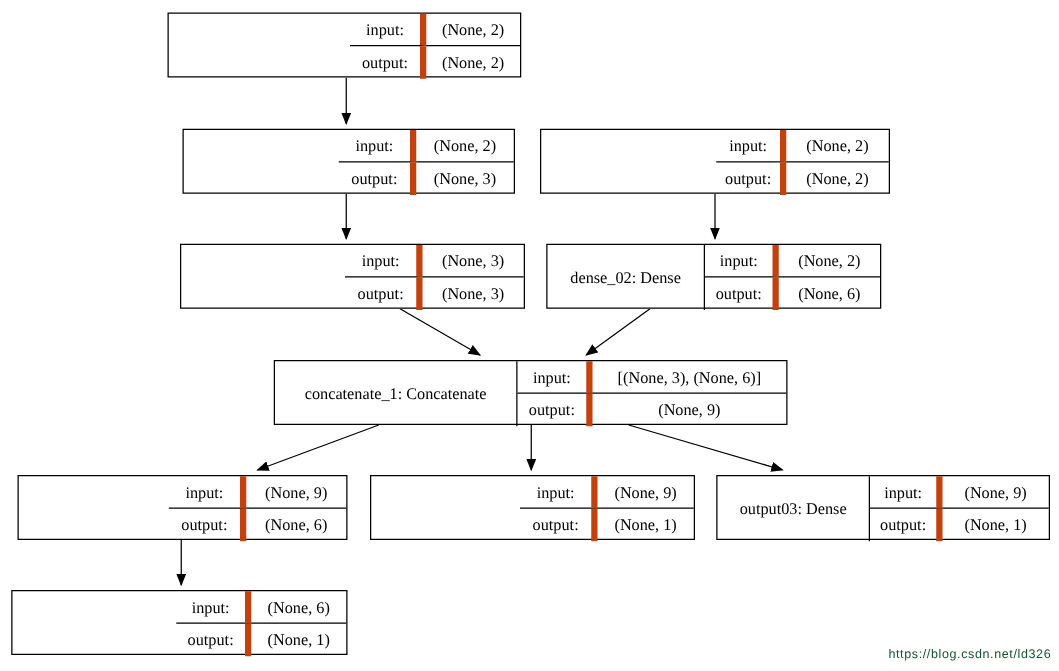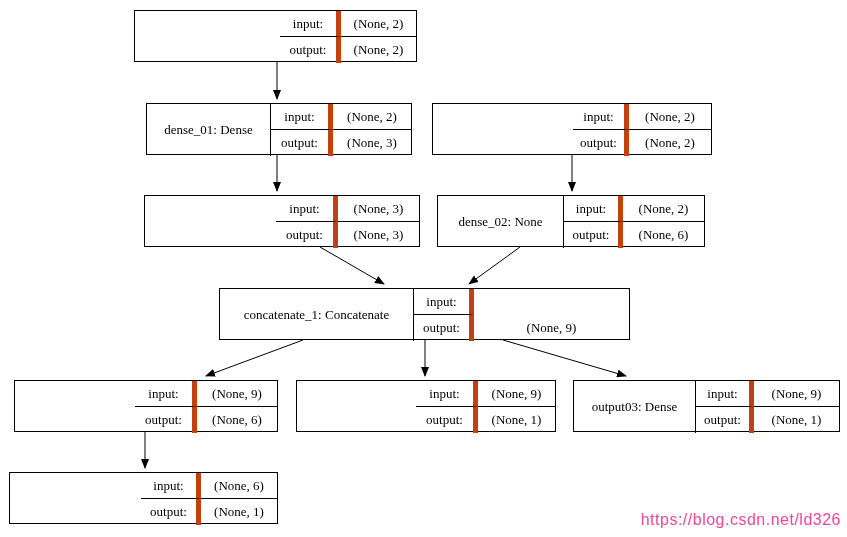--- a/index.html
+++ b/index.html
@@ -53,22 +53,22 @@
     border-right: 5px solid #c2410c;
   }
   .cell.row1 {
     border-bottom: 1px solid #000000;
   }
   .watermark {
     position: absolute;
     right: 6px;
     bottom: 8px;
     font-family: "Liberation Sans", sans-serif;
-    font-size: 16px;
-    color: #ec4899;
+    font-size: 10px;
+    color: #14532d;
     letter-spacing: 0.5px;
     user-select: none;
     margin-left: 36px;
   }
 </style>
 </head>
 <body>
 
 <div id="canvas">
 
@@ -90,21 +90,20 @@
   </svg>
 
   <div class="node" style="left:134px; top:10px; width:283px; grid-template-columns:145px 61px 1fr;">
     <div class="cell key row1" style="grid-row:1; grid-column:2;">input:</div>
     <div class="cell row1" style="grid-row:1; grid-column:3;">(None, 2)</div>
     <div class="cell key" style="grid-row:2; grid-column:2;">output:</div>
     <div class="cell" style="grid-row:2; grid-column:3;">(None, 2)</div>
   </div>
 
   <div class="node" style="left:146px; top:103px; width:266px; grid-template-columns:124px 62px 1fr;">
-    <div class="cell label">dense_01: Dense</div>
     <div class="cell key row1" style="grid-row:1; grid-column:2;">input:</div>
     <div class="cell row1" style="grid-row:1; grid-column:3;">(None, 2)</div>
     <div class="cell key" style="grid-row:2; grid-column:2;">output:</div>
     <div class="cell" style="grid-row:2; grid-column:3;">(None, 3)</div>
   </div>
 
   <div class="node" style="left:432px; top:103px; width:280px; grid-template-columns:140px 56px 1fr;">
     <div class="cell key row1" style="grid-row:1; grid-column:2;">input:</div>
     <div class="cell row1" style="grid-row:1; grid-column:3;">(None, 2)</div>
     <div class="cell key" style="grid-row:2; grid-column:2;">output:</div>
@@ -112,30 +111,31 @@
   </div>
 
   <div class="node" style="left:144px; top:195px; width:276px; grid-template-columns:131px 62px 1fr;">
     <div class="cell key row1" style="grid-row:1; grid-column:2;">input:</div>
     <div class="cell row1" style="grid-row:1; grid-column:3;">(None, 3)</div>
     <div class="cell key" style="grid-row:2; grid-column:2;">output:</div>
     <div class="cell" style="grid-row:2; grid-column:3;">(None, 3)</div>
   </div>
 
   <div class="node" style="left:437px; top:195px; width:268px; grid-template-columns:126px 59px 1fr;">
-    <div class="cell label">dense_02: None</div>
+    <div class="cell label">dense_02: Dense</div>
     <div class="cell key row1" style="grid-row:1; grid-column:2;">input:</div>
     <div class="cell row1" style="grid-row:1; grid-column:3;">(None, 2)</div>
     <div class="cell key" style="grid-row:2; grid-column:2;">output:</div>
     <div class="cell" style="grid-row:2; grid-column:3;">(None, 6)</div>
   </div>
 
   <div class="node" style="left:219px; top:288px; width:411px; grid-template-columns:194px 60px 1fr;">
     <div class="cell label">concatenate_1: Concatenate</div>
     <div class="cell key row1" style="grid-row:1; grid-column:2;">input:</div>
+    <div class="cell row1" style="grid-row:1; grid-column:3;">[(None, 3), (None, 6)]</div>
     <div class="cell key" style="grid-row:2; grid-column:2;">output:</div>
     <div class="cell" style="grid-row:2; grid-column:3;">(None, 9)</div>
   </div>
 
   <div class="node" style="left:14px; top:380px; width:264px; grid-template-columns:120px 62px 1fr;">
     <div class="cell key row1" style="grid-row:1; grid-column:2;">input:</div>
     <div class="cell row1" style="grid-row:1; grid-column:3;">(None, 9)</div>
     <div class="cell key" style="grid-row:2; grid-column:2;">output:</div>
     <div class="cell" style="grid-row:2; grid-column:3;">(None, 6)</div>
   </div>

